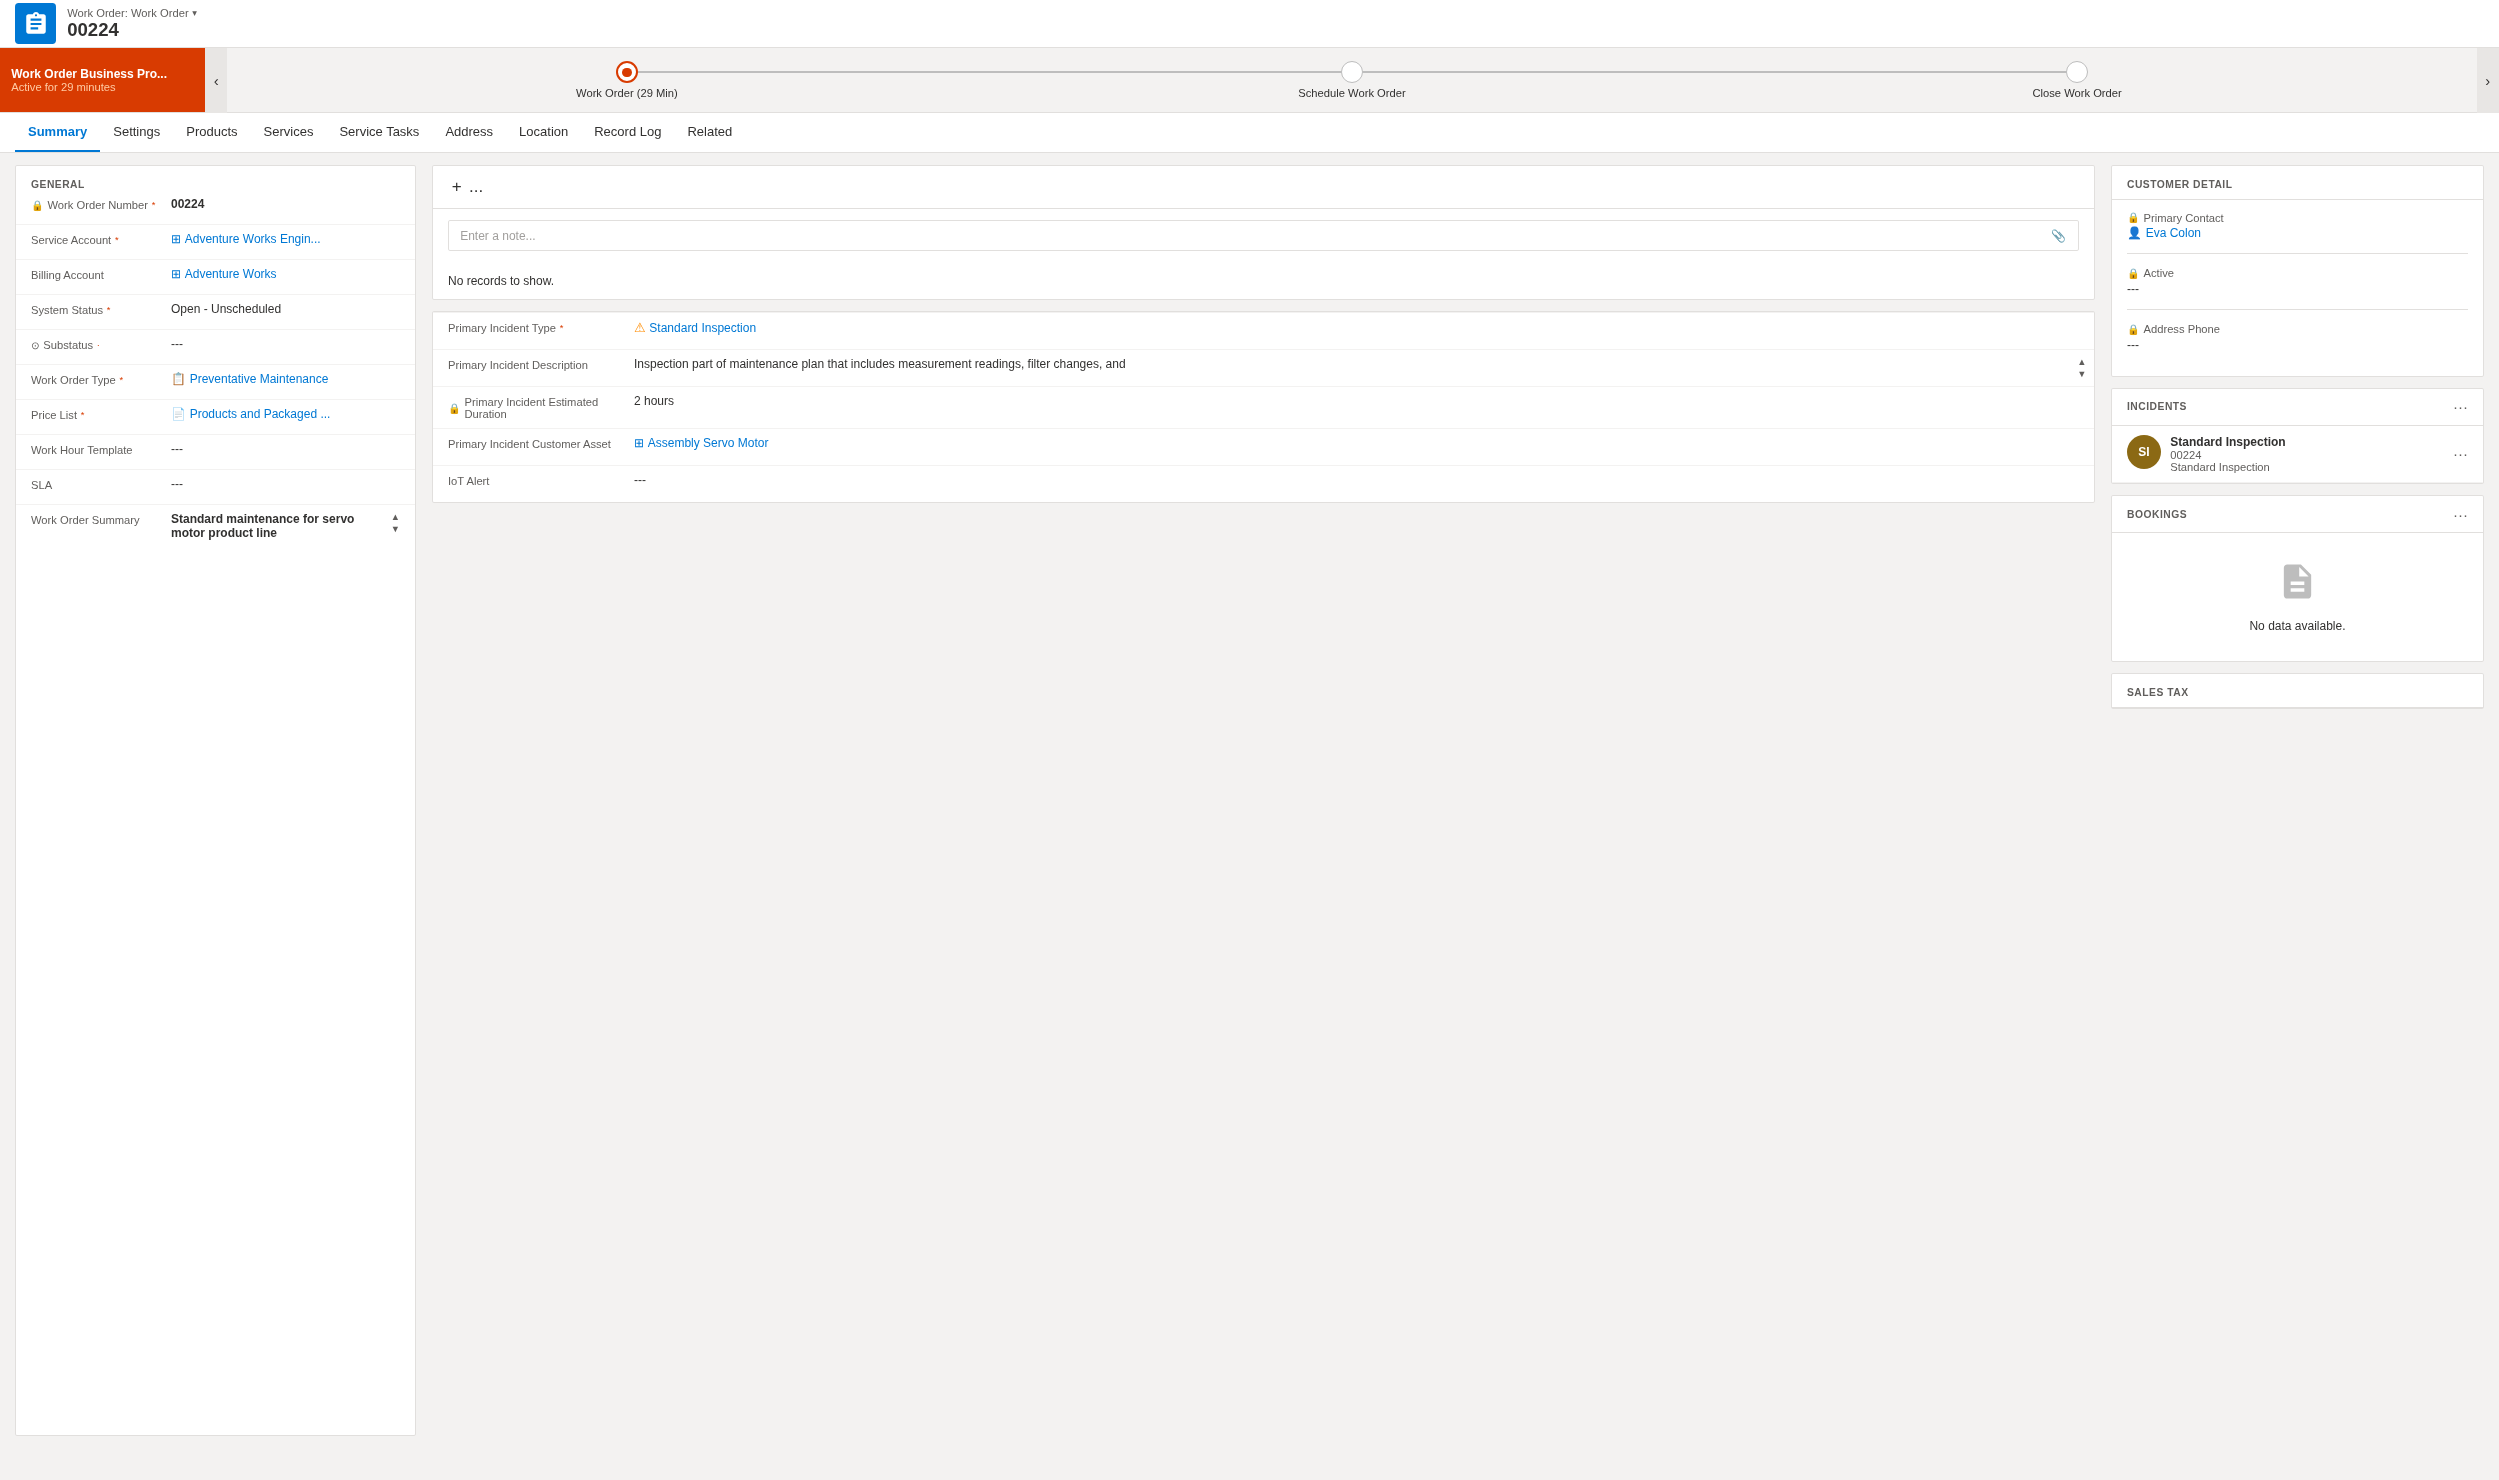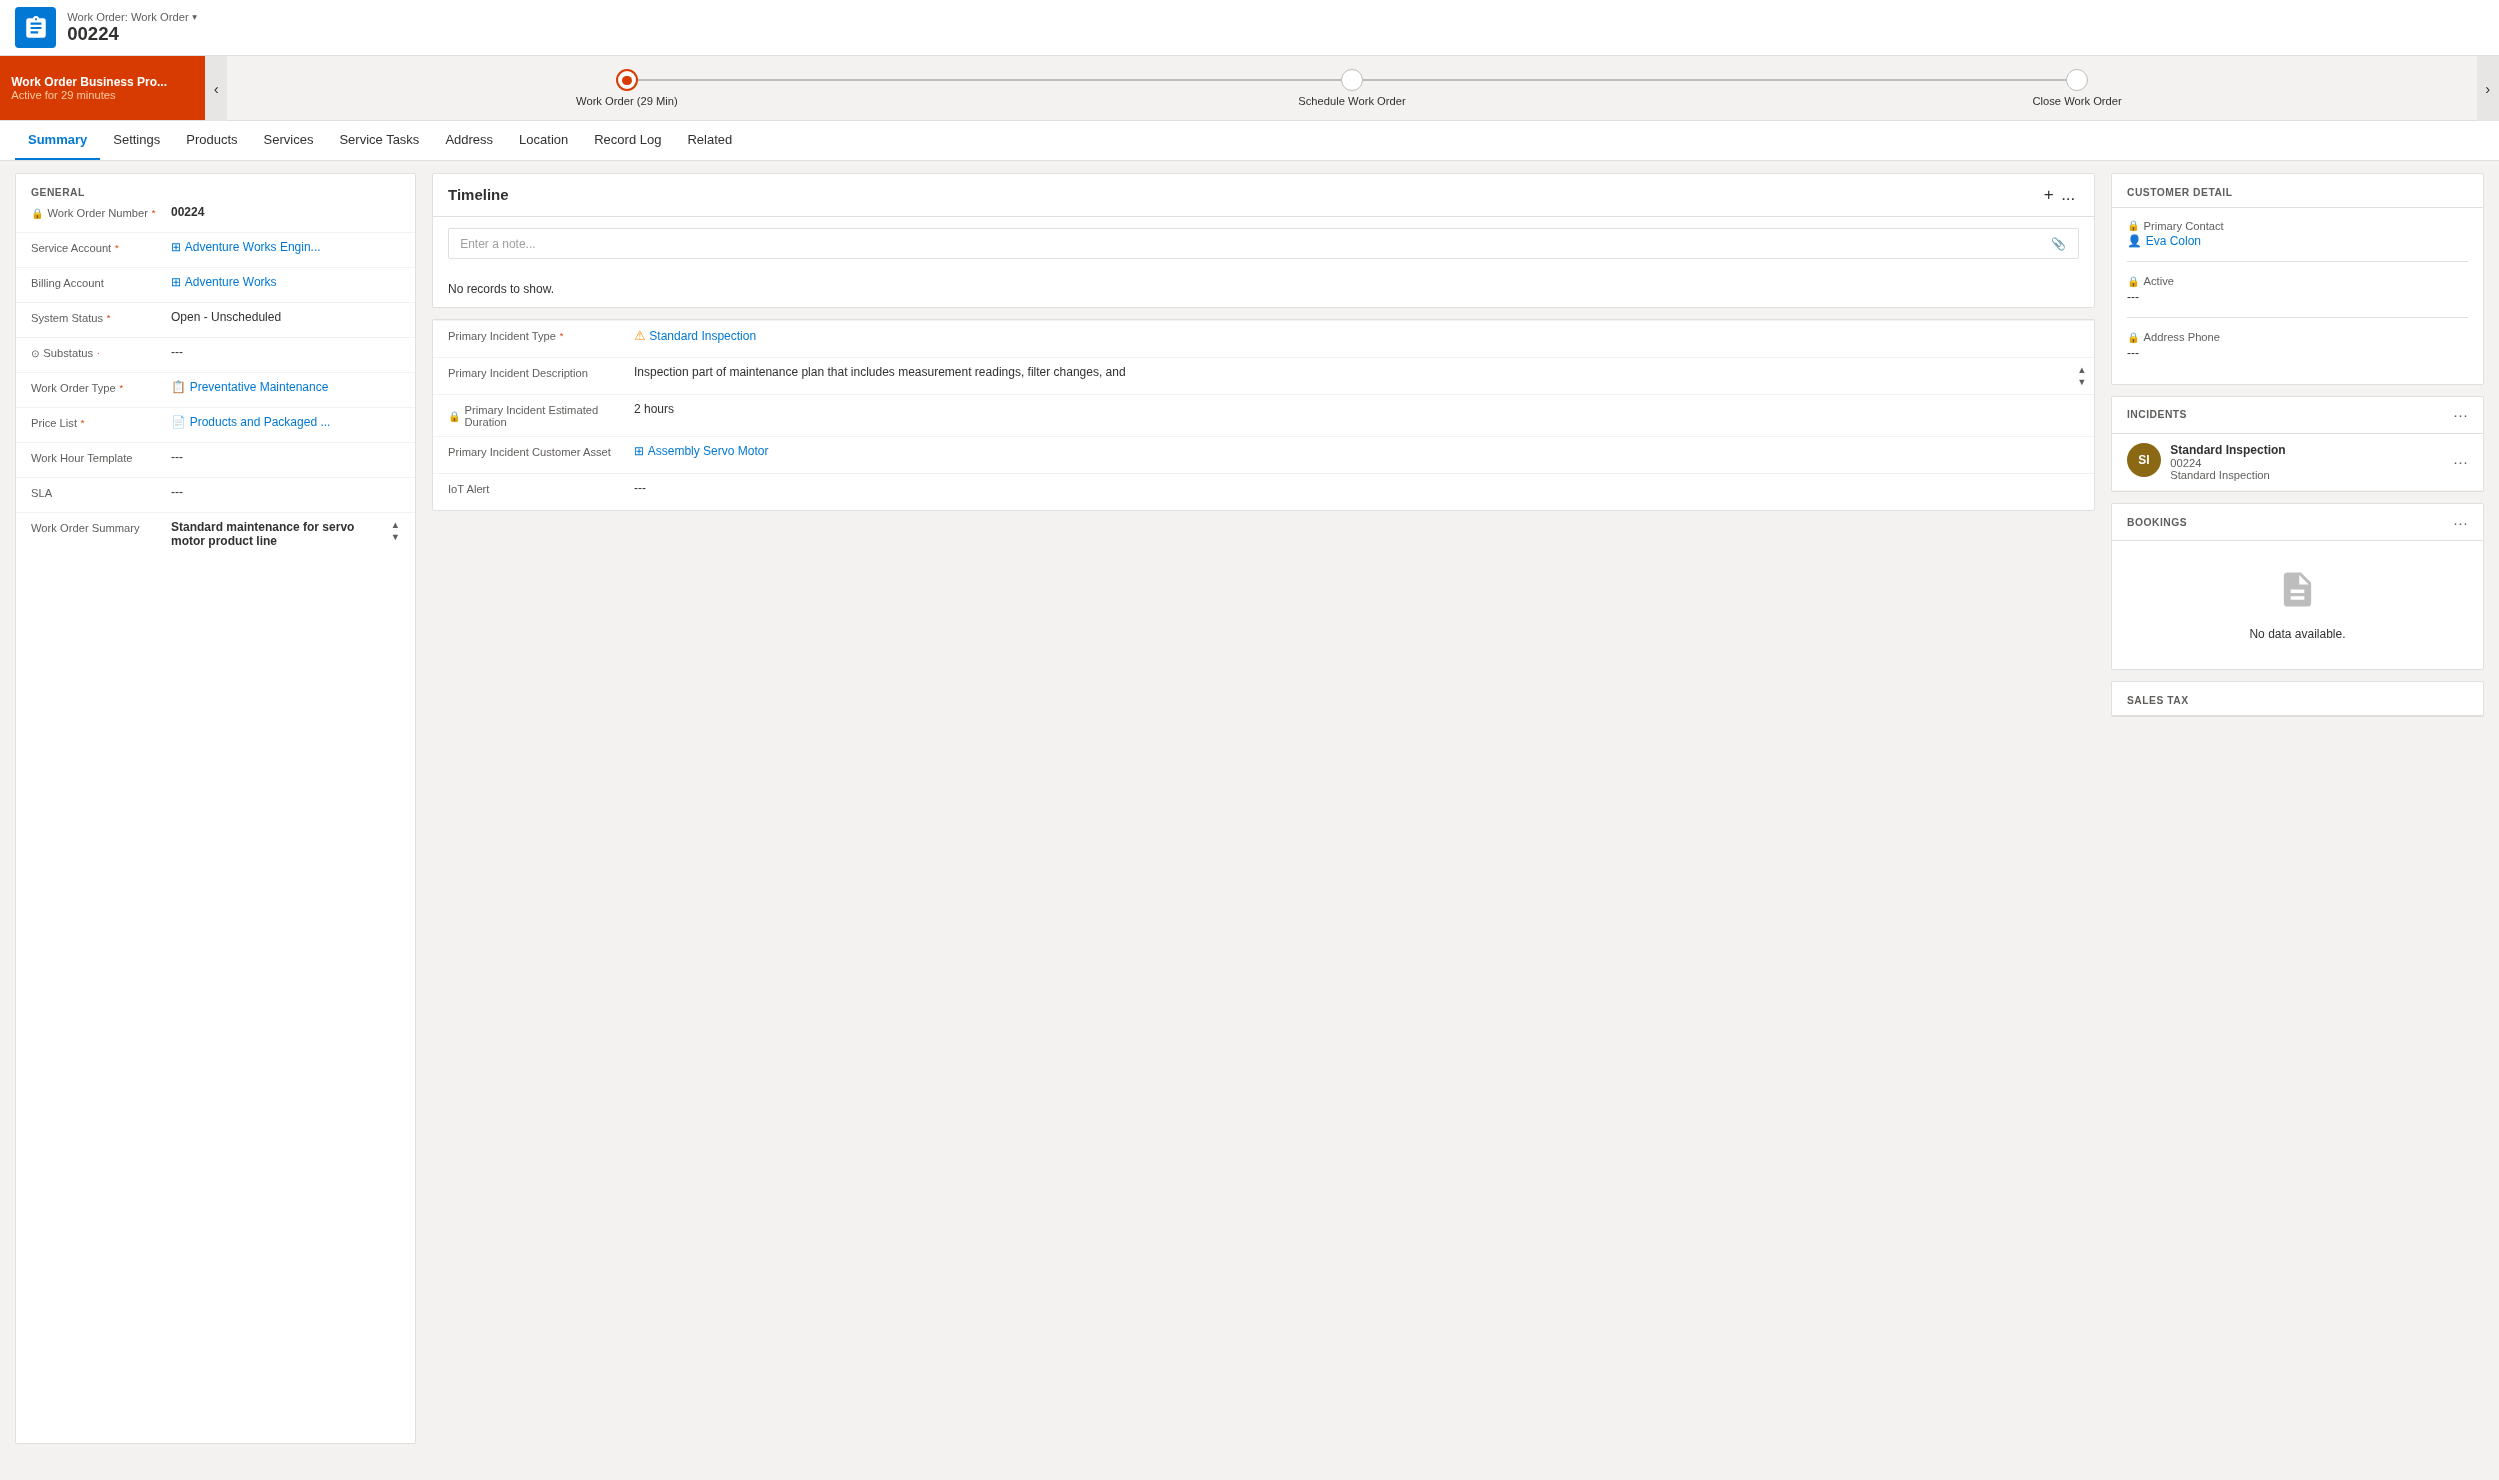--- a/index.html
+++ b/index.html
@@ -5,21 +5,21 @@
     * { box-sizing: border-box; margin: 0; padding: 0; }
     body { font-family: 'Segoe UI', sans-serif; font-size: 12px; background: #f3f2f1; color: #323130; }
 
     
     .app-header {
       display: flex;
       align-items: center;
       padding: 7.5px 15px;
       background: #fff;
       border-bottom: 0.9px solid #e1dfdd;
-      height: 56px;
+      height: 48px;
     }
     .app-header .icon-area {
       width: 41px; height: 41px;
       background: #0078d4;
       border-radius: 3.7px;
       display: flex; align-items: center; justify-content: center;
       margin-right: 11.2px;
       flex-shrink: 0;
     }
     .app-header .icon-area svg { width: 26px; height: 26px; fill: white; }
@@ -451,21 +451,20 @@
           <span style="font-size:9.3px; color:#605e5c; cursor:pointer;">▼</span>
         </div>
       </div>
     </div>
   </div>
 
   <div>
 
     <div class="card timeline-card">
       <div class="timeline-header">
-        <span class="timeline-header-title">Timeline</span>
         <button class="timeline-btn">+</button>
         <button class="timeline-btn">...</button>
       </div>
       <div class="timeline-note-input">
         <span style="color:#a19f9d;">Enter a note...</span>
         <span class="attach-icon">📎</span>
       </div>
       <div class="timeline-empty">No records to show.</div>
     </div>
 

